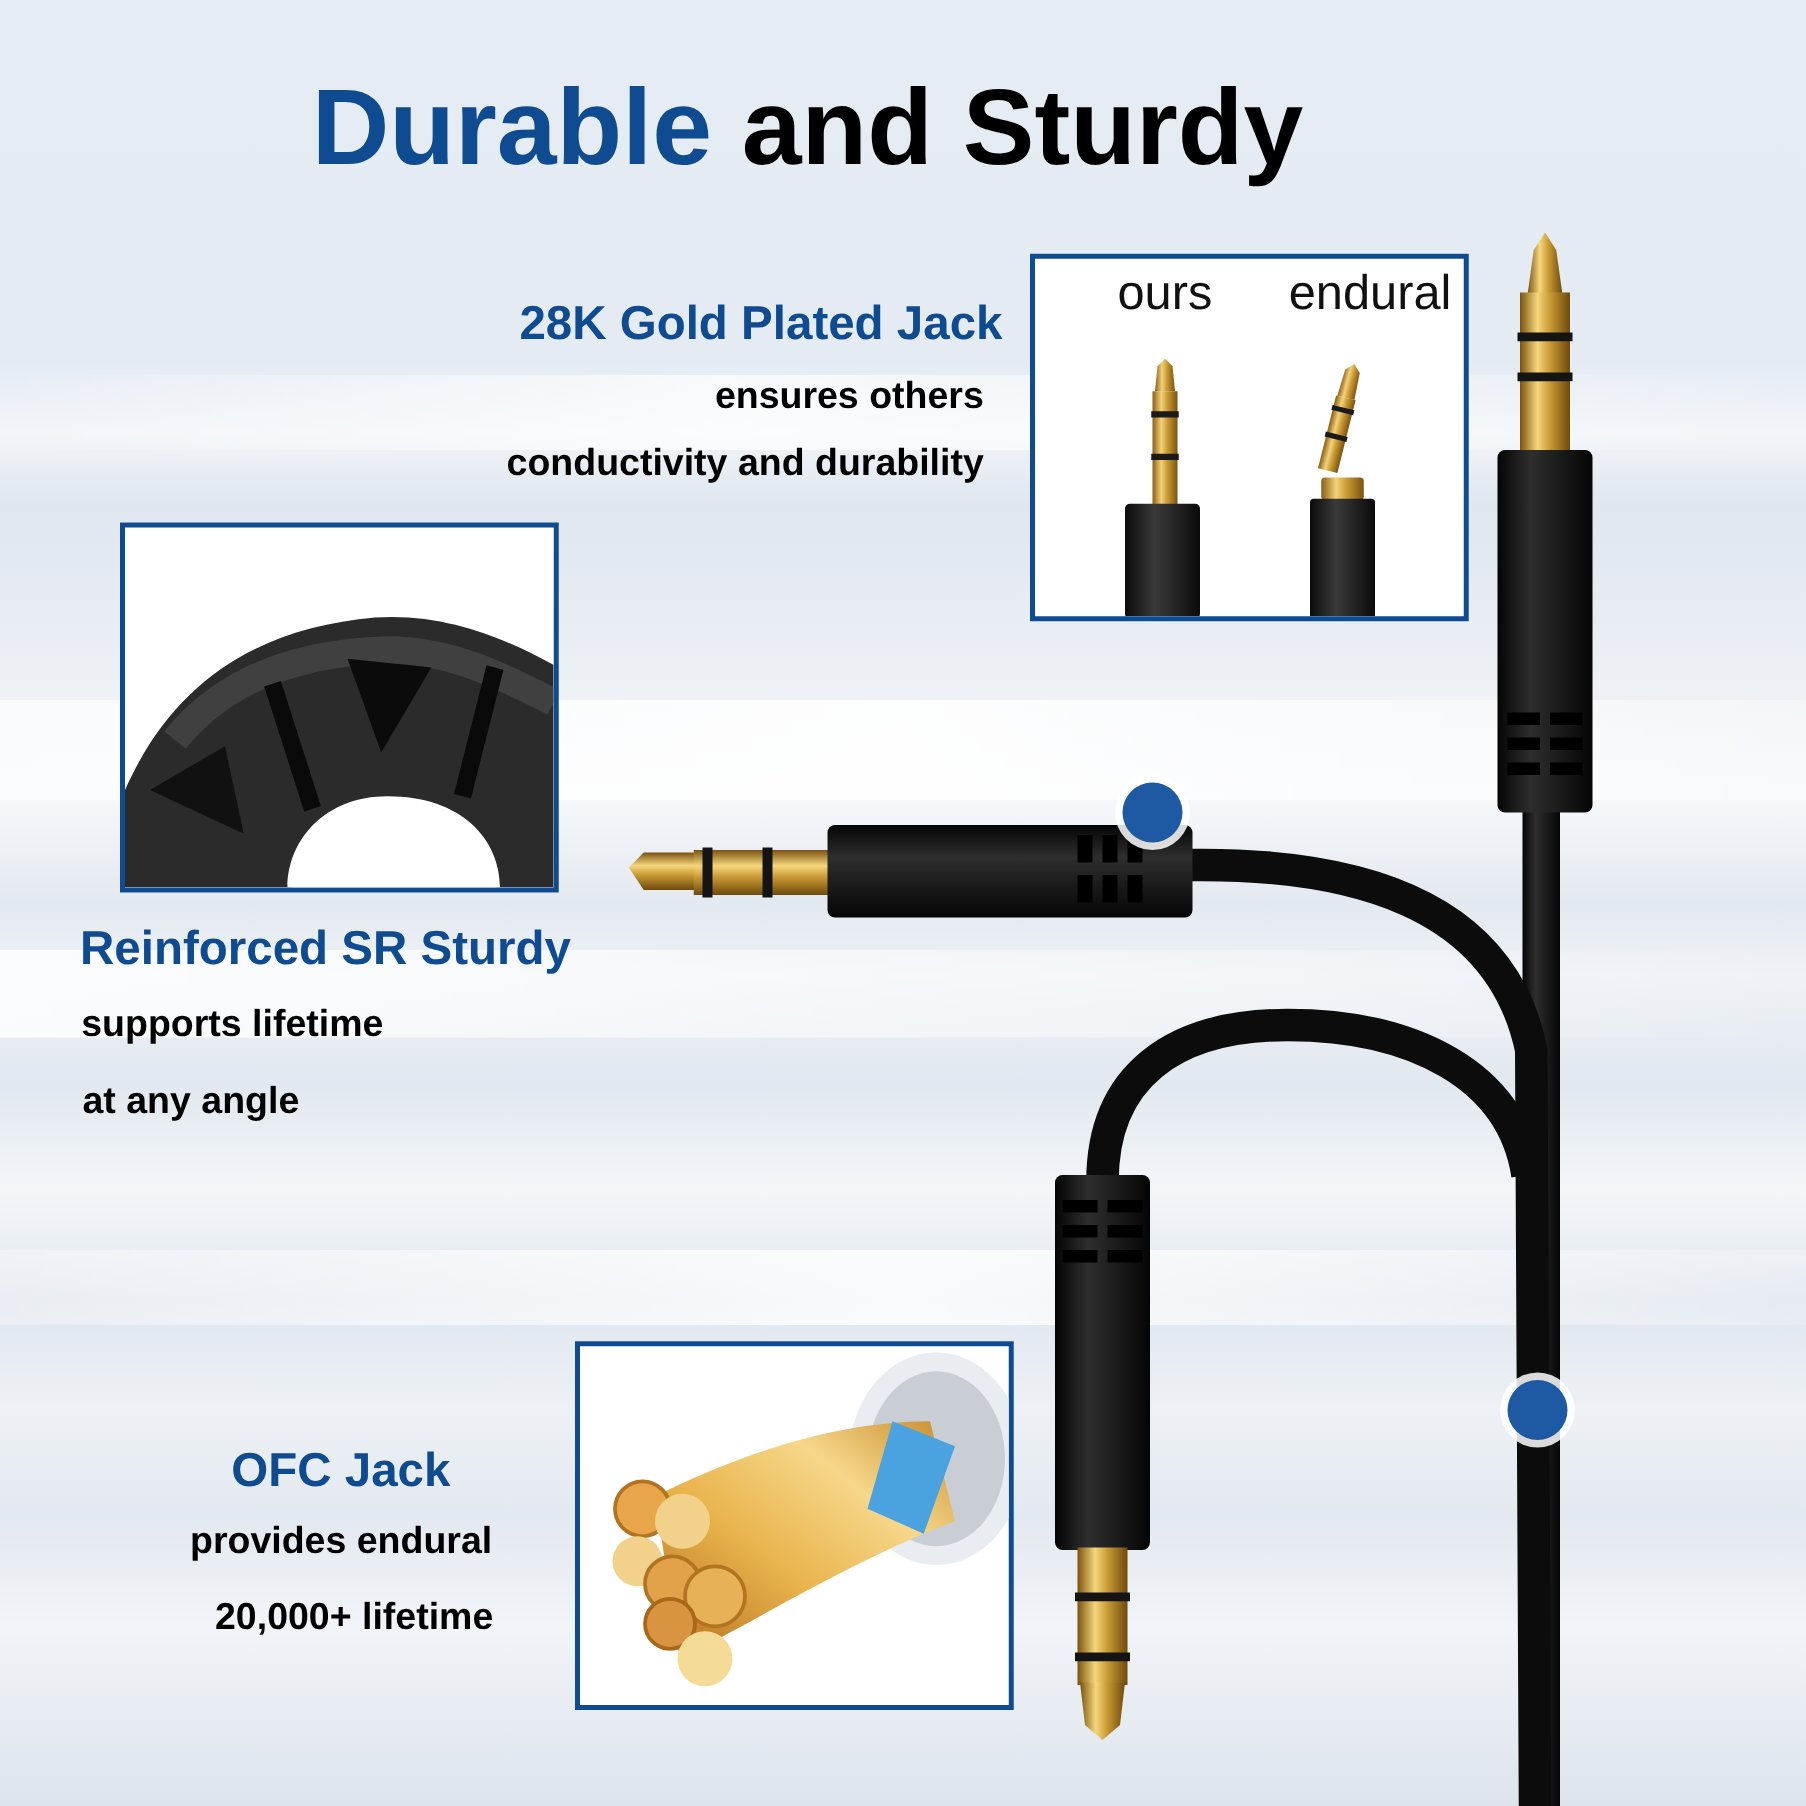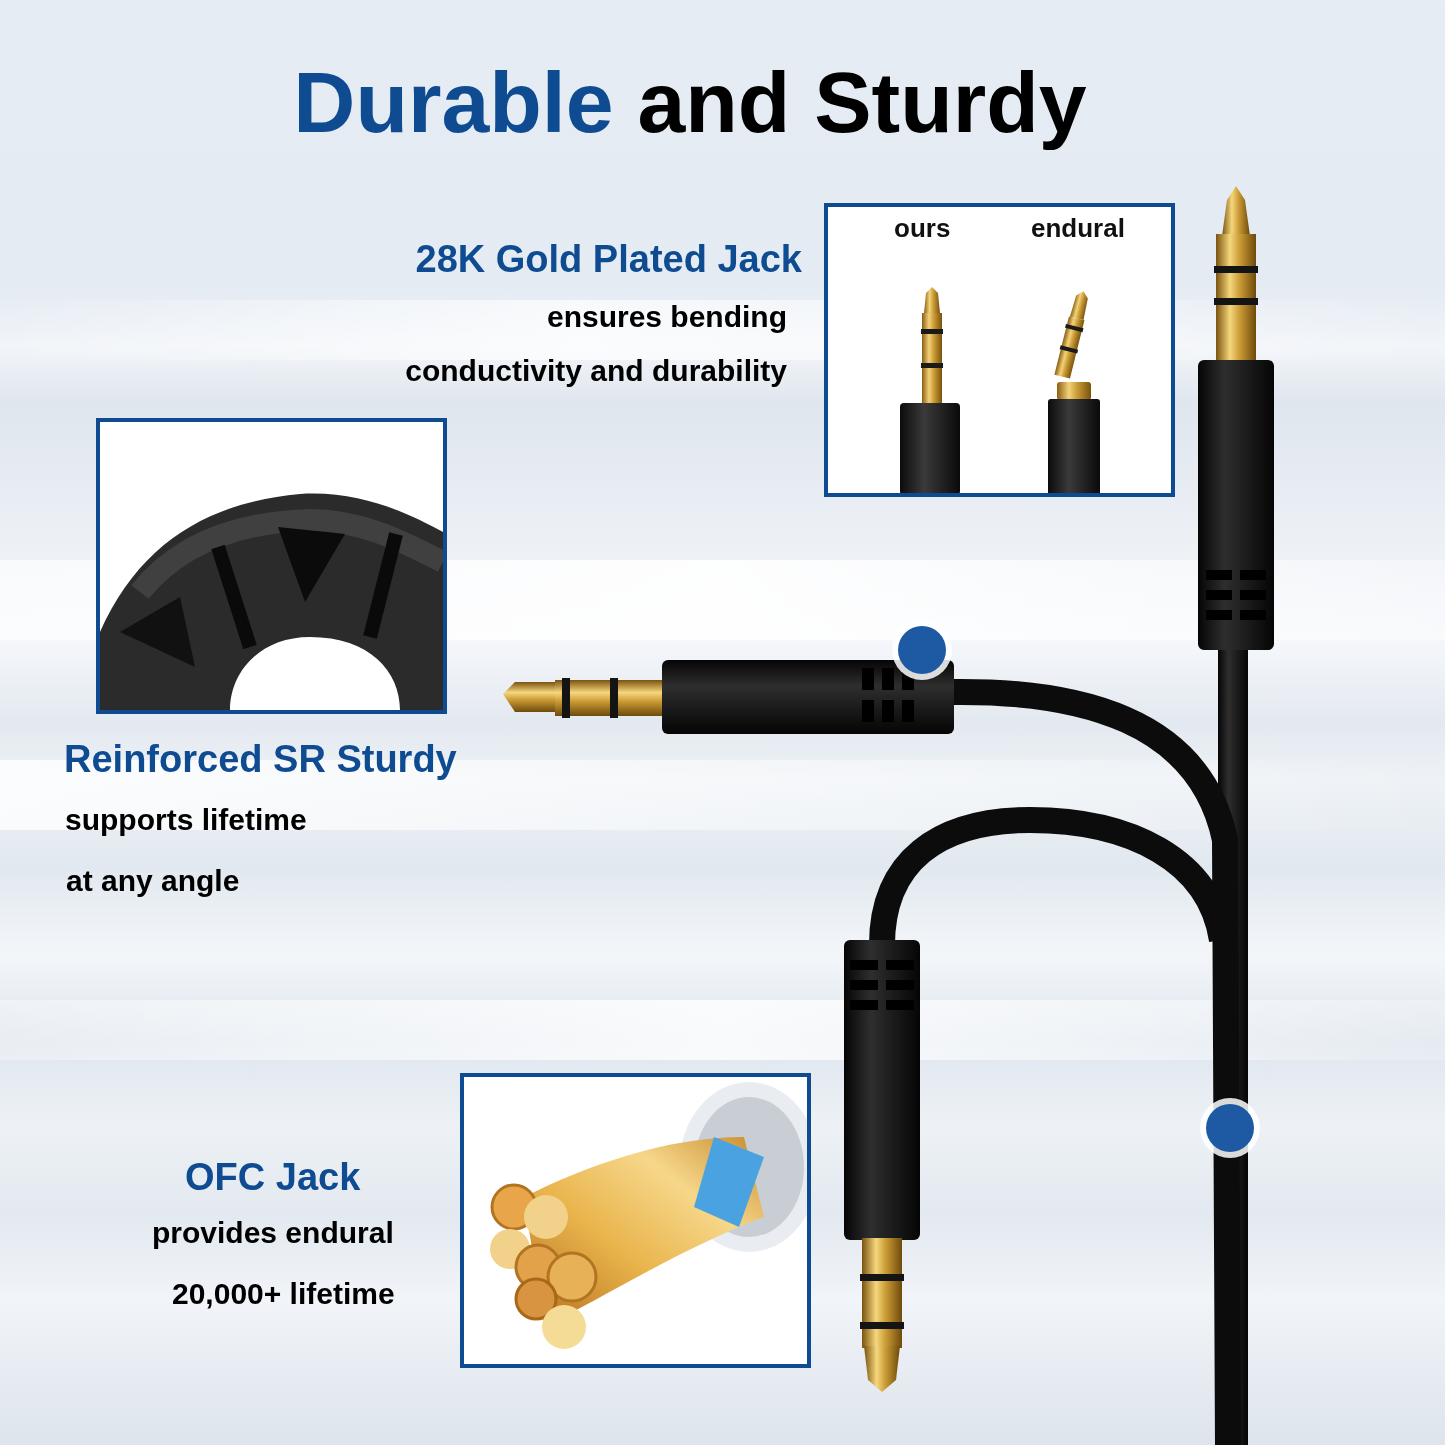--- a/index.html
+++ b/index.html
@@ -8,44 +8,44 @@
       font-family: "Liberation Sans", sans-serif;
       background:
         linear-gradient(180deg,
           #e6ecf4 0%, #e4ebf3 20%, #f2f5f9 24%, #dfe6ee 28%,
           #edf1f6 38%, #f6f8fb 44%, #e3e9f0 50%, #eef2f6 54%,
           #e1e8ef 60%, #f3f6f9 66%, #dfe6ee 72%, #edf1f5 78%,
           #e3e9f0 84%, #f1f4f8 90%, #dde4ec 100%);
     }
     .streak { position: absolute; left: 0; width: 1445px; pointer-events: none; }
     .abs { position: absolute; }
-    .title { top: 52px; left: 0; width: 1292px; text-align: center; font-weight: bold; font-size: 86px; letter-spacing: 0px; line-height: 100px; padding-left: 44px; }
+    .title { top: 52px; left: 0; width: 1292px; text-align: center; font-weight: bold; font-size: 86px; letter-spacing: 0px; line-height: 100px; }
     .title .blue { color: #0f4b91; }
     .title .black { color: #000; }
     .heading { color: #0f4b91; font-weight: bold; font-size: 38px; white-space: nowrap; }
     .sub { color: #000; font-weight: bold; font-size: 30px; white-space: nowrap; }
     .framebox { border: 4px solid #0f4b91; background: #ffffff; box-sizing: border-box; overflow: hidden; }
-    .cmp-label { font-size: 26px; color: #111; font-weight: bold; }
+    .cmp-label { font-size: 39px; color: #111; }
     .dot { width: 48px; height: 48px; border-radius: 50%; background: #1d5aa3; box-shadow: 0 0 0 6px rgba(255,255,255,0.85); }
   </style>
 </head>
 <body>
 
 <div class="streak" style="top:300px;height:60px;background:linear-gradient(90deg,rgba(255,255,255,0) 0%,rgba(255,255,255,.7) 40%,rgba(255,255,255,0) 100%);"></div>
 <div class="streak" style="top:560px;height:80px;background:linear-gradient(90deg,rgba(255,255,255,.6) 0%,rgba(255,255,255,.9) 50%,rgba(255,255,255,.3) 100%);"></div>
 <div class="streak" style="top:760px;height:70px;background:linear-gradient(90deg,rgba(255,255,255,.8) 0%,rgba(255,255,255,.4) 60%,rgba(255,255,255,0) 100%);"></div>
 <div class="streak" style="top:1000px;height:60px;background:linear-gradient(90deg,rgba(255,255,255,.3) 0%,rgba(255,255,255,.8) 50%,rgba(255,255,255,.2) 100%);"></div>
 
 <div class="abs title">
   <span class="blue">Durable</span>
   <span class="black">and Sturdy</span>
 </div>
 
 <div class="abs heading" style="right:643px;top:238px;">28K Gold Plated Jack</div>
-<div class="abs sub" style="right:658px;top:300px;">ensures bending</div>
+<div class="abs sub" style="right:658px;top:300px;">ensures others</div>
 <div class="abs sub" style="right:658px;top:354px;">conductivity and durability</div>
 
 <div class="abs framebox" style="left:824px;top:203px;width:351px;height:294px;">
   <div class="abs cmp-label" style="left:66px;top:6px;">ours</div>
   <div class="abs cmp-label" style="left:203px;top:6px;">endural</div>
   <svg class="abs" style="left:0;top:0;" width="343" height="286">
     <defs>
       <linearGradient id="gold1" x1="0" x2="1">
         <stop offset="0" stop-color="#8a5e12"></stop>
           <stop offset="0.35" stop-color="#f3d27a"></stop>

